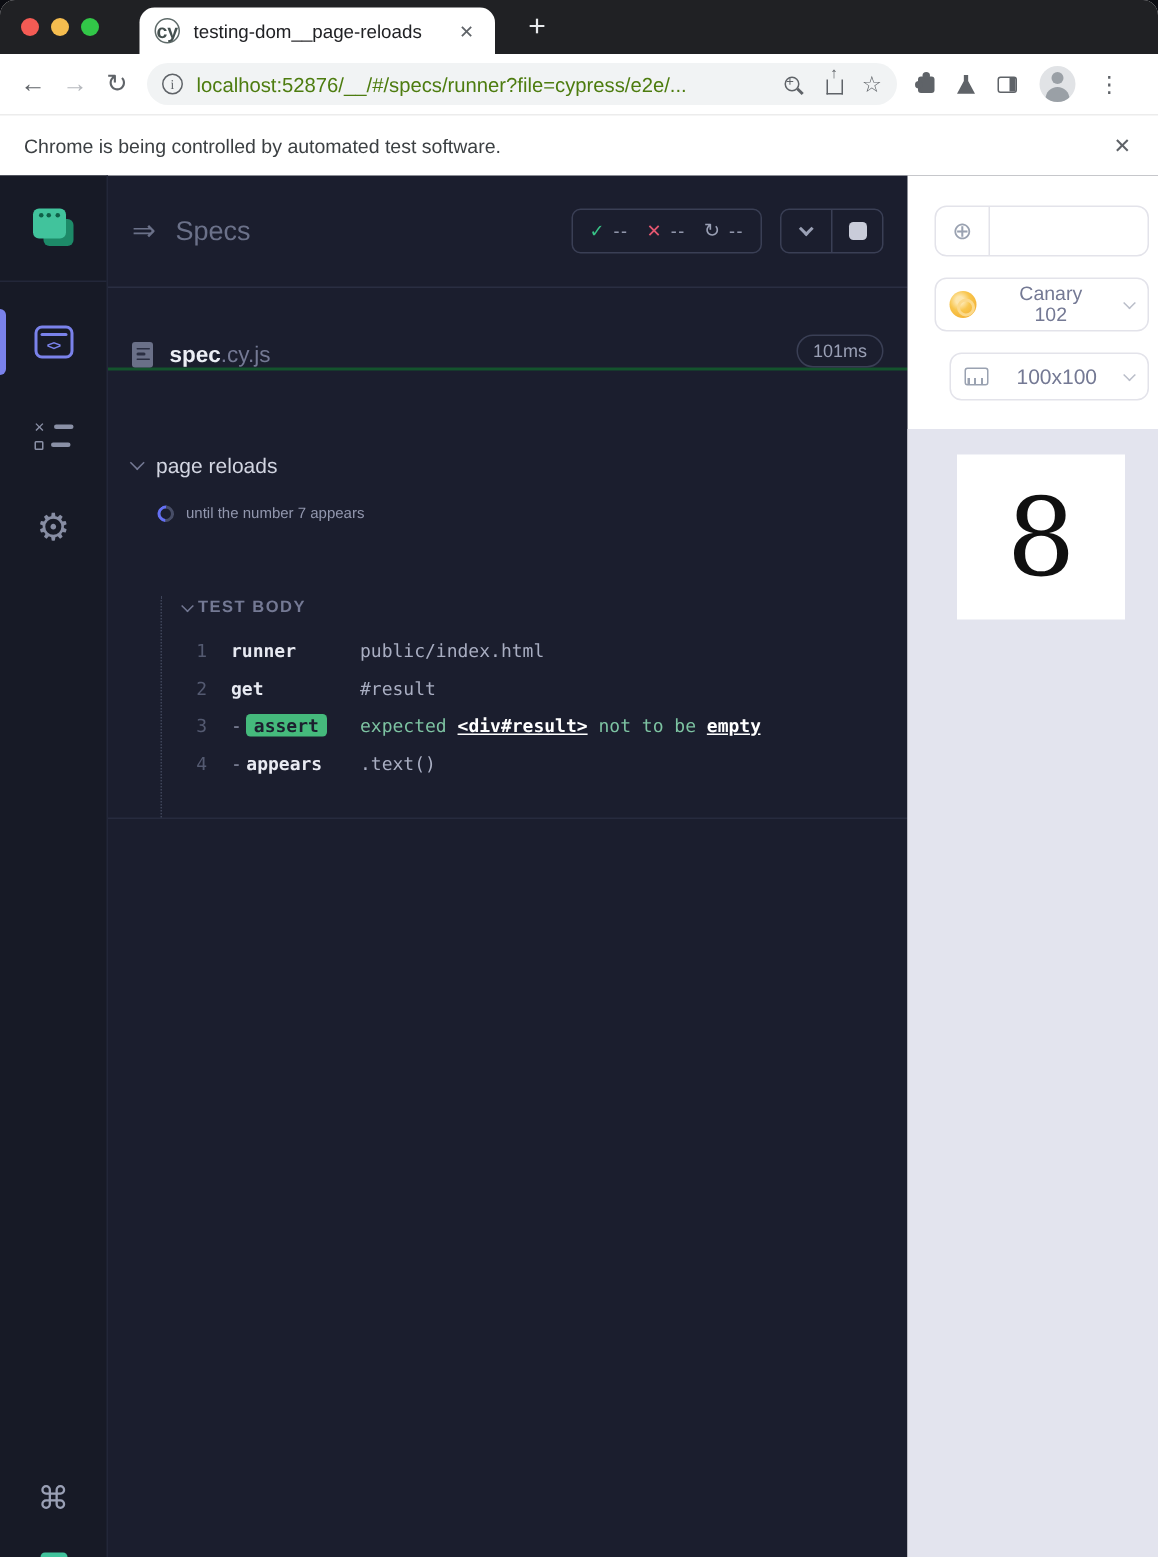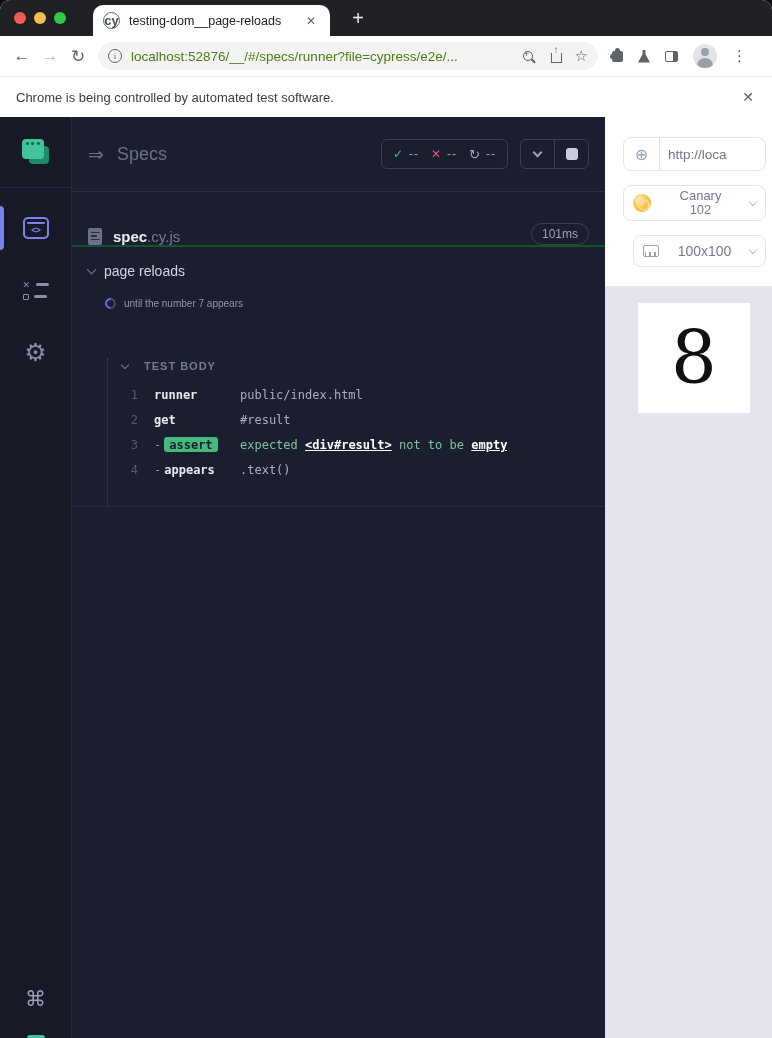--- a/index.html
+++ b/index.html
@@ -118,30 +118,30 @@
   .doc-icon { width:14px; height:17px; background:#6a7088; border-radius:2px; padding:3.5px 2.5px; display:flex;
     flex-direction:column; gap:2px; flex:0 0 auto; }
   .doc-icon i { height:1.5px; background:#2a2e42; border-radius:1px; }
   .doc-icon i:nth-child(2){ width:70%; }
   .spec-name { margin-left:11px; font-size:15px; flex:1; }
   .spec-name b { color:#eceef5; font-weight:bold; }
   .spec-name span { color:#747994; }
   .duration-badge { border:1px solid #3a3f55; border-radius:11px; padding:3px 10px; font-size:12px; color:#9aa0b5; }
 
   .reporter { padding:14px 16px 0; border-bottom:1px solid #272b3e; flex:0 0 auto; }
-  .suite-row { display:flex; align-items:center; gap:9px; height:20px; }
+  .suite-row { display:flex; align-items:center; gap:9px; height:20px;margin-top:39px; }
   .caret { width:7px; height:7px; border-right:1.8px solid #747994; border-bottom:1.8px solid #747994;
     transform:rotate(45deg); margin-top:-4px; flex:0 0 auto; }
   .suite-title { font-size:14px; color:#d2d5e1; }
   .test-row { display:flex; align-items:center; gap:8px; margin:12px 0 0 17px; height:20px; }
   .ring { width:11px; height:11px; border-radius:50%; border:2px solid #6470f3;
     border-right-color:#474d66; border-bottom-color:#474d66; transform:rotate(-40deg); flex:0 0 auto; }
   .test-title { font-size:10px; color:#9297ae; }
   .test-body { margin:12px 0 0 19px; border-left:1px dotted #3e4459; padding-bottom:24px; }
-  .tb-header { display:flex; align-items:center; gap:16px; padding-left:14px; height:16px; margin-bottom:8px;margin-top:45px; }
+  .tb-header { display:flex; align-items:center; gap:4px; padding-left:14px; height:16px; margin-bottom:8px;margin-top:45px; }
   .tb-caret { width:6px; height:6px; border-right:1.6px solid #747994; border-bottom:1.6px solid #747994;
     transform:rotate(45deg); margin-top:-3px; }
   .tb-label { font-size:11px; letter-spacing:1px; color:#747994; font-weight:bold; }
   .cmd-row { display:flex; align-items:center; height:25px;
     font-family:"DejaVu Sans Mono","Liberation Mono",monospace; font-size:12px; }
   .cmd-num { width:30px; text-align:right; color:#545a71; flex:0 0 auto; }
   .cmd-method { margin-left:16px; width:86px; color:#e8eaf2; font-weight:bold; flex:0 0 auto;
     display:flex; align-items:center; white-space:nowrap; }
   .cmd-dash { color:#8b90a6; font-weight:normal; margin-right:3px; }
   .assert-badge { background:#45ba7c; color:#1c1f2e; font-weight:bold; padding:0.5px 5px; border-radius:3px; }
@@ -352,21 +352,20 @@
         </div>
       </div>
     </div>
 
     <div class="right-panel">
       <div class="aut-controls">
         <div class="url-bar">
           <span class="crosshair-seg">
             <span>⊕</span>
           </span>
-          <span class="aut-url">http://loca</span>
         </div>
         <div class="browser-select">
           <span class="canary-icon"></span>
           <span class="browser-label">
             <span>Canary</span><br>
             <span>102</span>
           </span>
           <span class="chev-sm"></span>
         </div>
         <div class="viewport-select">

